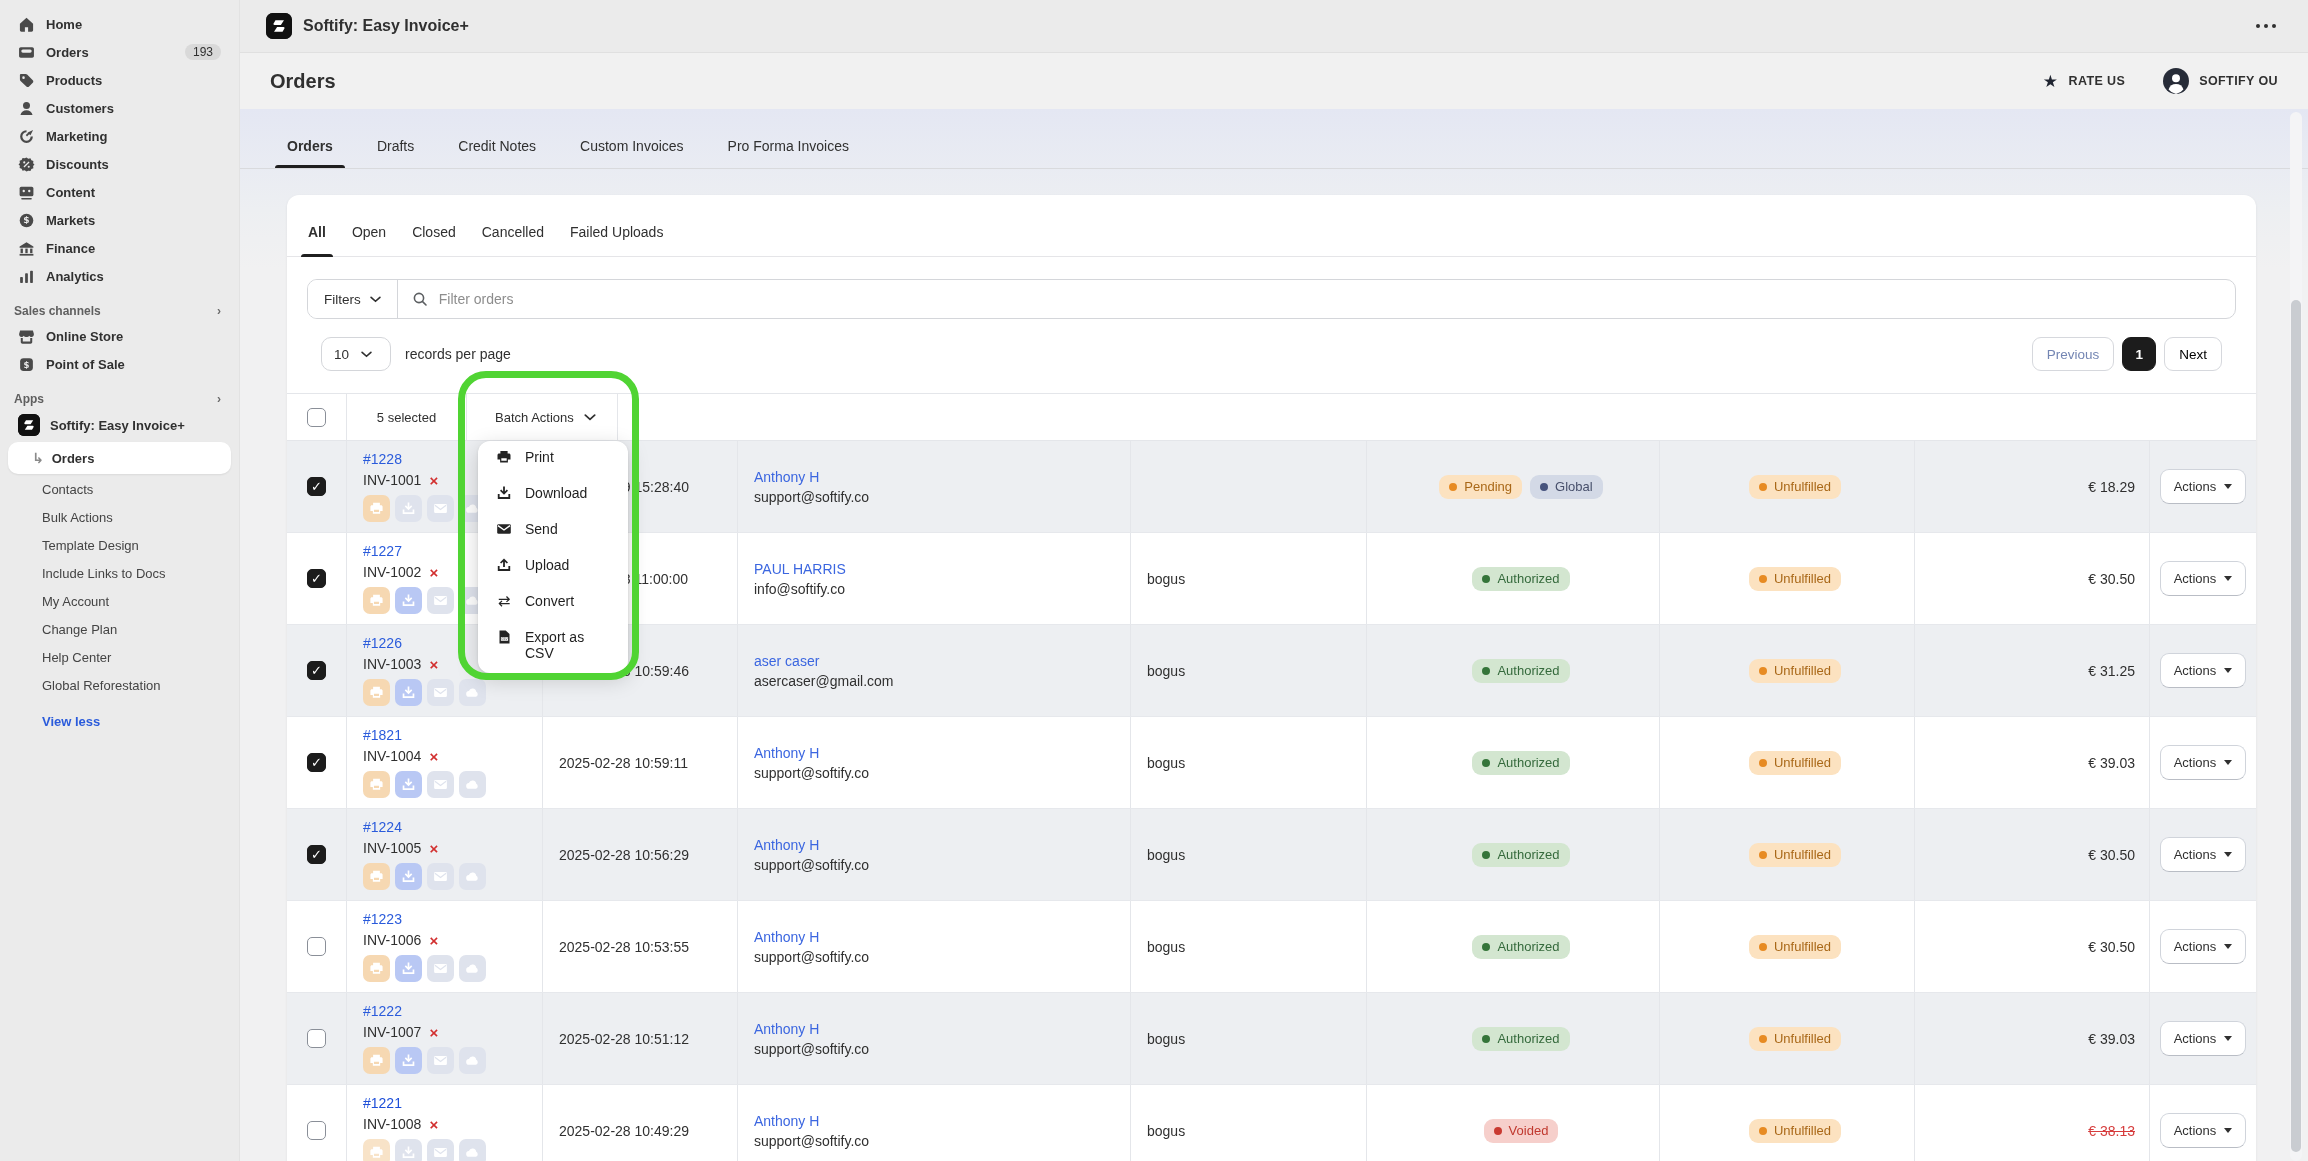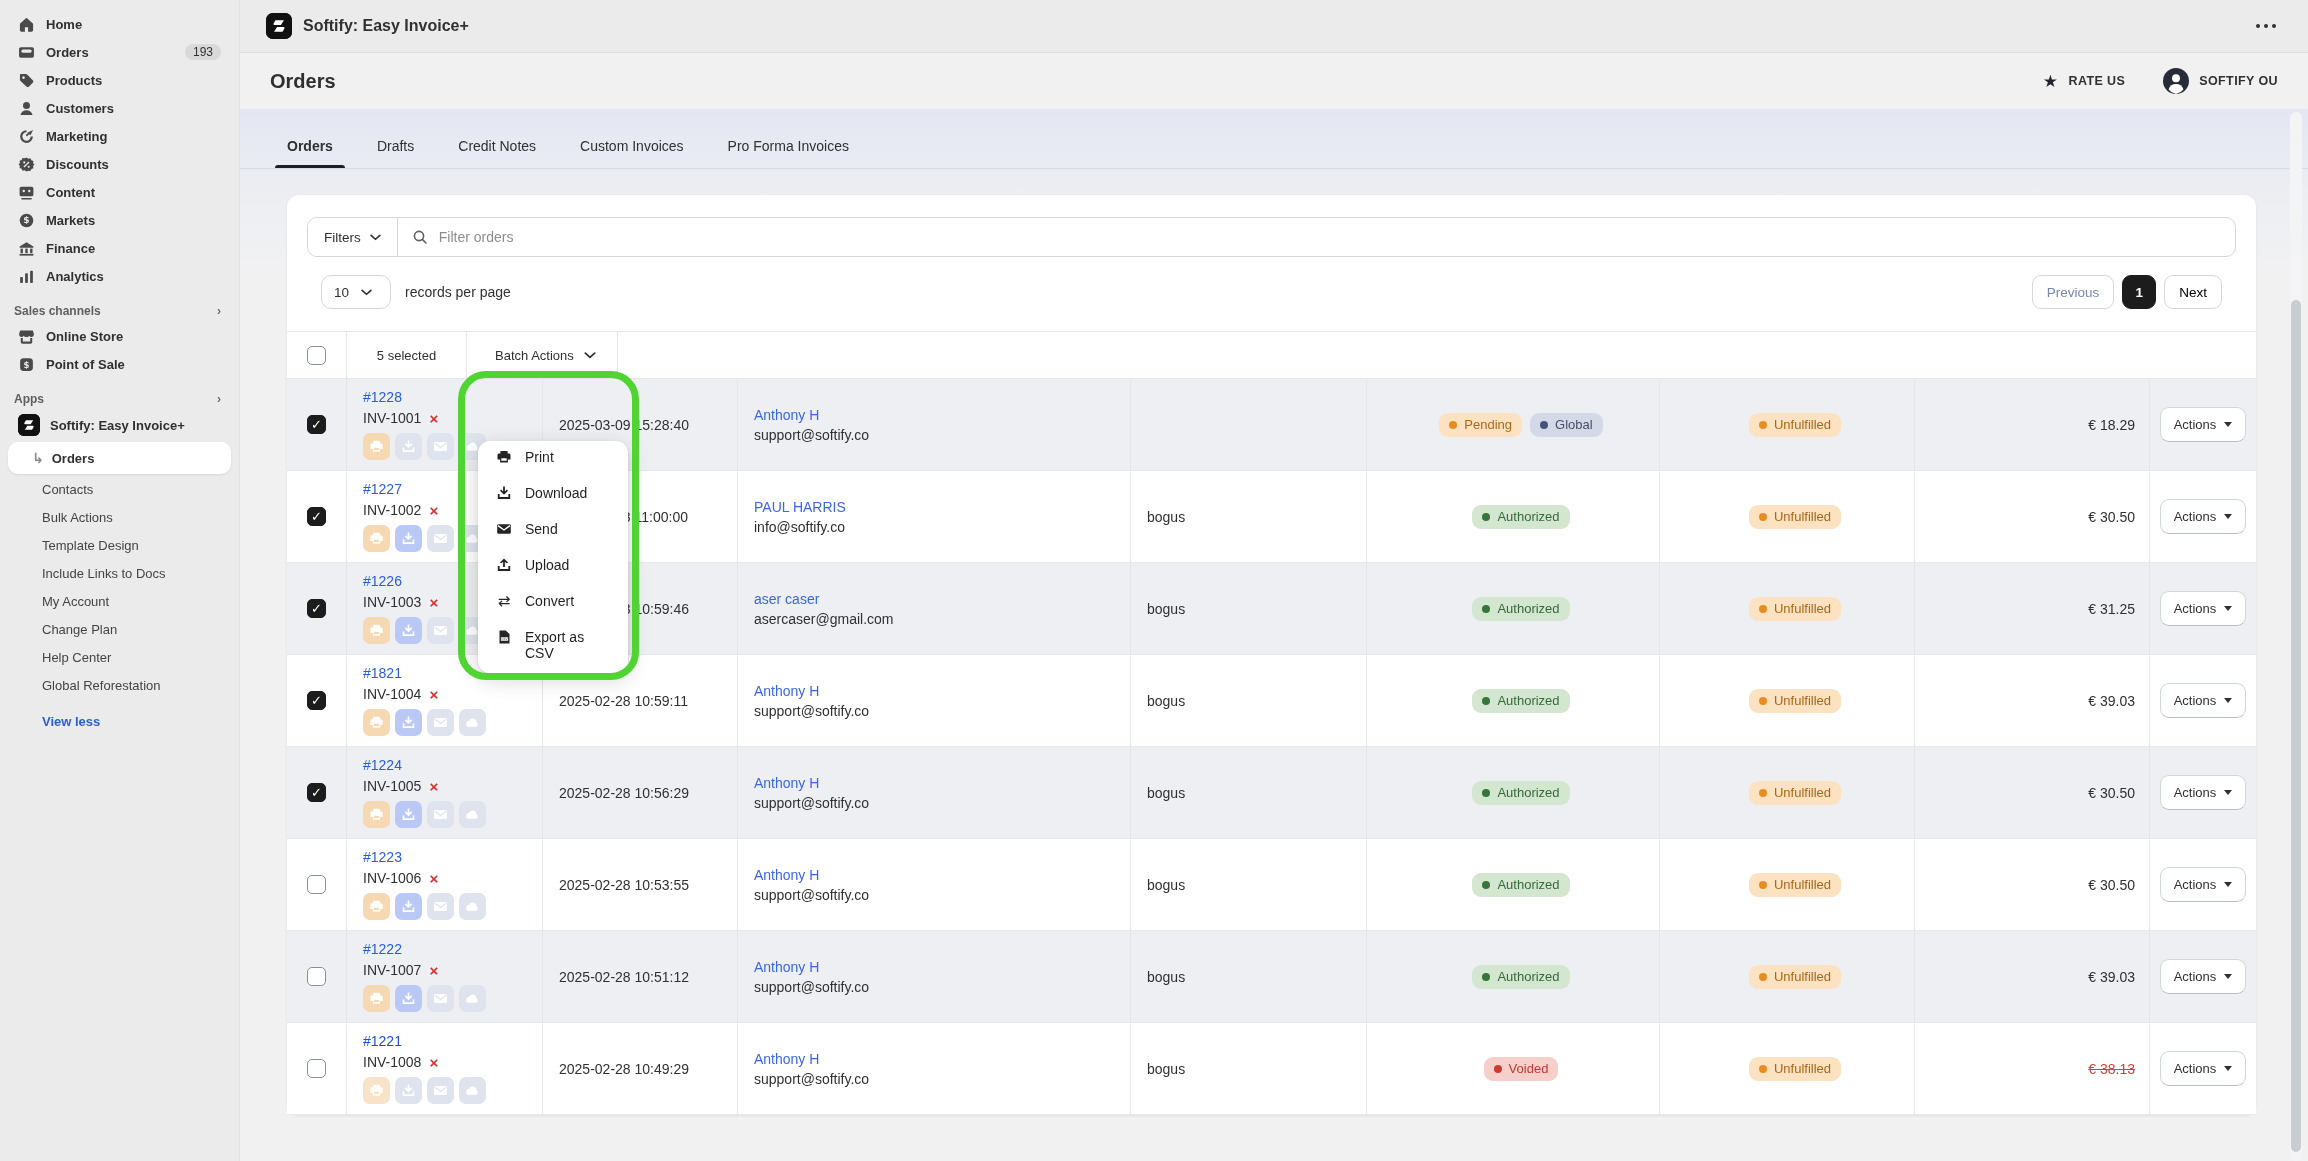--- a/index.html
+++ b/index.html
@@ -340,20 +340,27 @@
     <div class="content">
       <div class="tabs">
         <div class="tab active">Orders</div>
         <div class="tab">Drafts</div>
         <div class="tab">Credit Notes</div>
         <div class="tab">Custom Invoices</div>
         <div class="tab">Pro Forma Invoices</div>
       </div>
 
       <div class="card">
+        <div class="subtabs">
+          <div class="subtab active">All</div>
+          <div class="subtab">Open</div>
+          <div class="subtab">Closed</div>
+          <div class="subtab">Cancelled</div>
+          <div class="subtab">Failed Uploads</div>
+        </div>
 
         <div class="filterbar">
           <span class="filters-btn">
             <span>Filters</span>
             <svg viewBox="0 0 10 6" width="11" height="7">
                 <path d="M1 1l4 3.6L9 1" fill="none" stroke="#303030" stroke-width="1.5" stroke-linecap="round"></path>
               </svg>
           </span>
           <span class="searchwrap">
             <svg viewBox="0 0 16 16" width="16" height="16">

